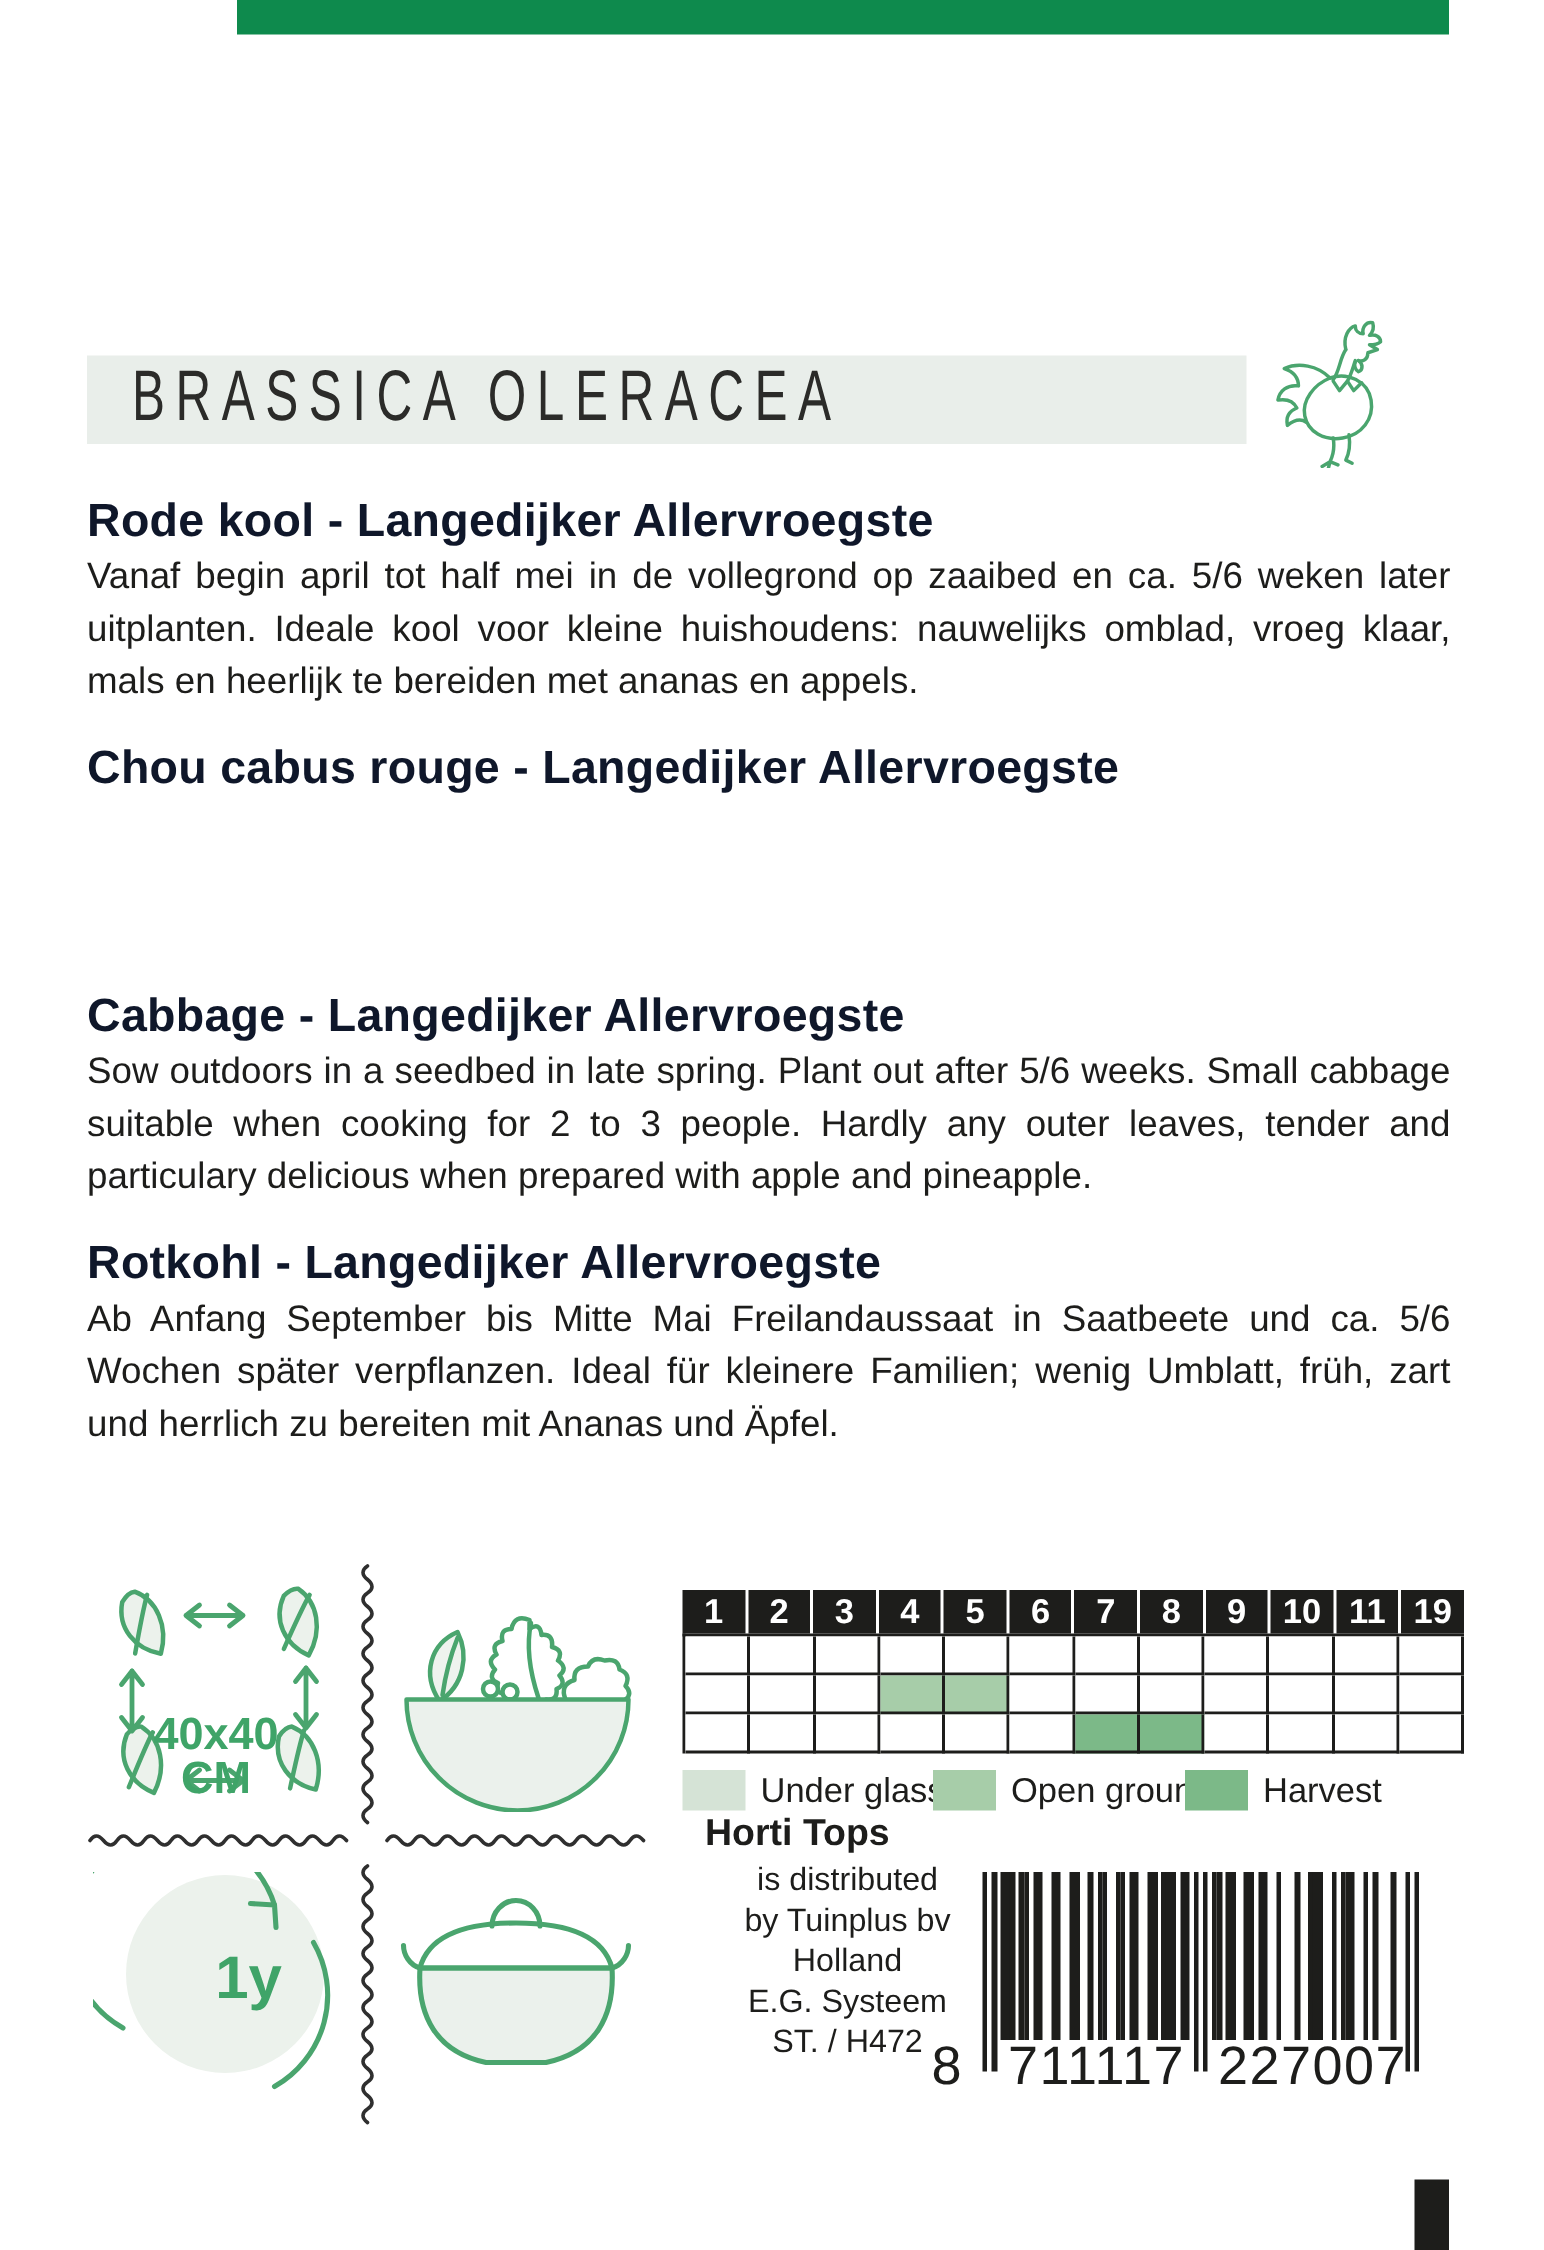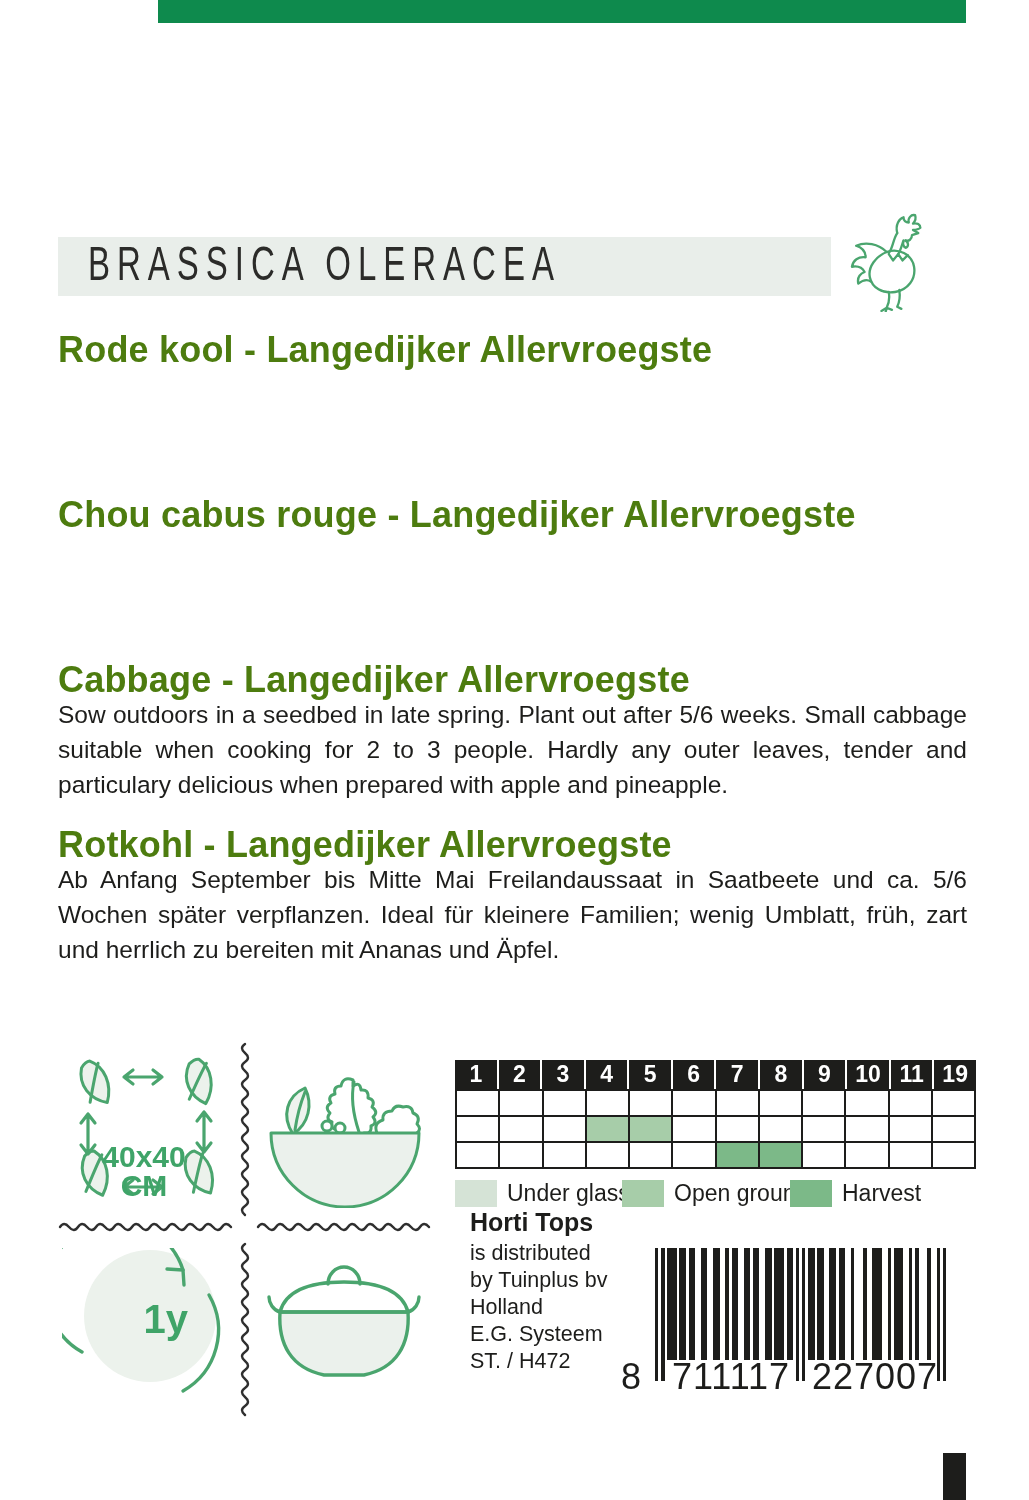--- a/index.html
+++ b/index.html
@@ -12,22 +12,22 @@
 
   .banner { position:absolute; left:58px; top:237px; width:773px; height:59px; background:#e9eeea; }
   .banner-title {
     position:absolute; left:30px; top:8px; font-size:33px; letter-spacing:7px;
     color:#2b2b29; transform:scaleY(1.45); transform-origin:left center; font-weight:400;
     white-space:nowrap;
   }
   .rooster { position:absolute; left:850px; top:212px; }
 
   .section-heading {
-    position:absolute; left:58px; width:909px; font-size:36px; font-weight:bold;
-    color:#4d7c0f; letter-spacing:0.2px;
+    position:absolute; left:58px; width:909px; font-size:31px; font-weight:bold;
+    color:#0f172a; letter-spacing:0.2px;
   }
   .section-body {
     position:absolute; left:58px; width:909px; font-size:24.5px; line-height:35px;
     color:#1d1d1b; text-align:justify; text-align-last:left;
   }
   .h1t{top:329px} .b1t{top:367px}
   .h2t{top:494px} .b2t{top:532px}
   .h3t{top:659px} .b3t{top:697px}
   .h4t{top:824px} .b4t{top:862px}
 
@@ -46,21 +46,21 @@
     border-left:2px solid #1d1d1b; border-top:2px solid #1d1d1b; }
   .cal-cell { height:26px; border-right:2px solid #1d1d1b; border-bottom:2px solid #1d1d1b; background:#fff; }
 
   .legend-item { position:absolute; top:1180px; display:flex; align-items:center; gap:10px; }
   .legend-swatch { width:42px; height:27px; display:inline-block; }
   .legend-label { font-size:23px; color:#1d1d1b; }
 
   
   .dist { position:absolute; left:470px; top:1208px; width:190px; }
   .dist-brand { font-size:25px; font-weight:bold; color:#1d1d1b; margin-bottom:3px; }
-  .dist-line { font-size:21.5px; line-height:27px; color:#1d1d1b; }
+  .dist-line { font-size:21.5px; line-height:27px; color:#1d1d1b;text-align:center; }
 
   
   .barcode { position:absolute; left:655px; top:1248px; width:292px; height:165px; }
   .bc-bar { position:absolute; top:0; height:112px; background:#1d1d1b; }
   .bc-guard { height:133px; }
   .bc-digit { position:absolute; top:108px; font-size:36px; color:#1d1d1b; letter-spacing:1px; }
   .bc-d0 { left:-34px; }
   .bc-d1 { left:12px; width:128px; text-align:center; }
   .bc-d2 { left:156px; width:128px; text-align:center; }
 
@@ -87,20 +87,21 @@
       <path d="M50,27 C48,33 47,37 45,40"></path>
       <path d="M34,38 C26,30 14,28 5,32 C11,34 14,38 14,43 C7,42 2,46 1,52 C7,51 11,53 13,57 C8,59 6,63 7,68 C12,64 16,64 19,66"></path>
       <path d="M34,38 C45,34 58,40 60,52 C62,64 54,74 42,76 C30,78 20,72 18,62 C16,52 24,42 34,38"></path>
       <path d="M36,40 l4,6 5,-6 4,6 5,-5"></path>
       <path d="M36,76 C37,82 36,87 34,91 M34,91 l-5,3 M34,91 l5,2 M34,91 l-1,4"></path>
       <path d="M46,74 C47,81 46,86 44,90 M44,90 l4,2"></path>
     </g>
   </svg>
 
   <div class="section-heading h1t">Rode kool - Langedijker Allervroegste</div>
+  <div class="section-body b1t">Vanaf begin april tot half mei in de vollegrond op zaaibed en ca. 5/6 weken later uitplanten. Ideale kool voor kleine huishoudens: nauwelijks omblad, vroeg klaar, mals en heerlijk te bereiden met ananas en appels.</div>
 
   <div class="section-heading h2t">Chou cabus rouge - Langedijker Allervroegste</div>
 
   <div class="section-heading h3t">Cabbage - Langedijker Allervroegste</div>
   <div class="section-body b3t">Sow outdoors in a seedbed in late spring. Plant out after 5/6 weeks. Small cabbage suitable when cooking for 2 to 3 people. Hardly any outer leaves, tender and particulary delicious when prepared with apple and pineapple.</div>
 
   <div class="section-heading h4t">Rotkohl - Langedijker Allervroegste</div>
   <div class="section-body b4t">Ab Anfang September bis Mitte Mai Freilandaussaat in Saatbeete und ca. 5/6 Wochen später verpflanzen. Ideal für kleinere Familien; wenig Umblatt, früh, zart und herrlich zu bereiten mit Ananas und Äpfel.</div>
 
   <svg class="icon-block" style="left:58px; top:1050px;" width="172" height="172" viewBox="0 0 172 172">

